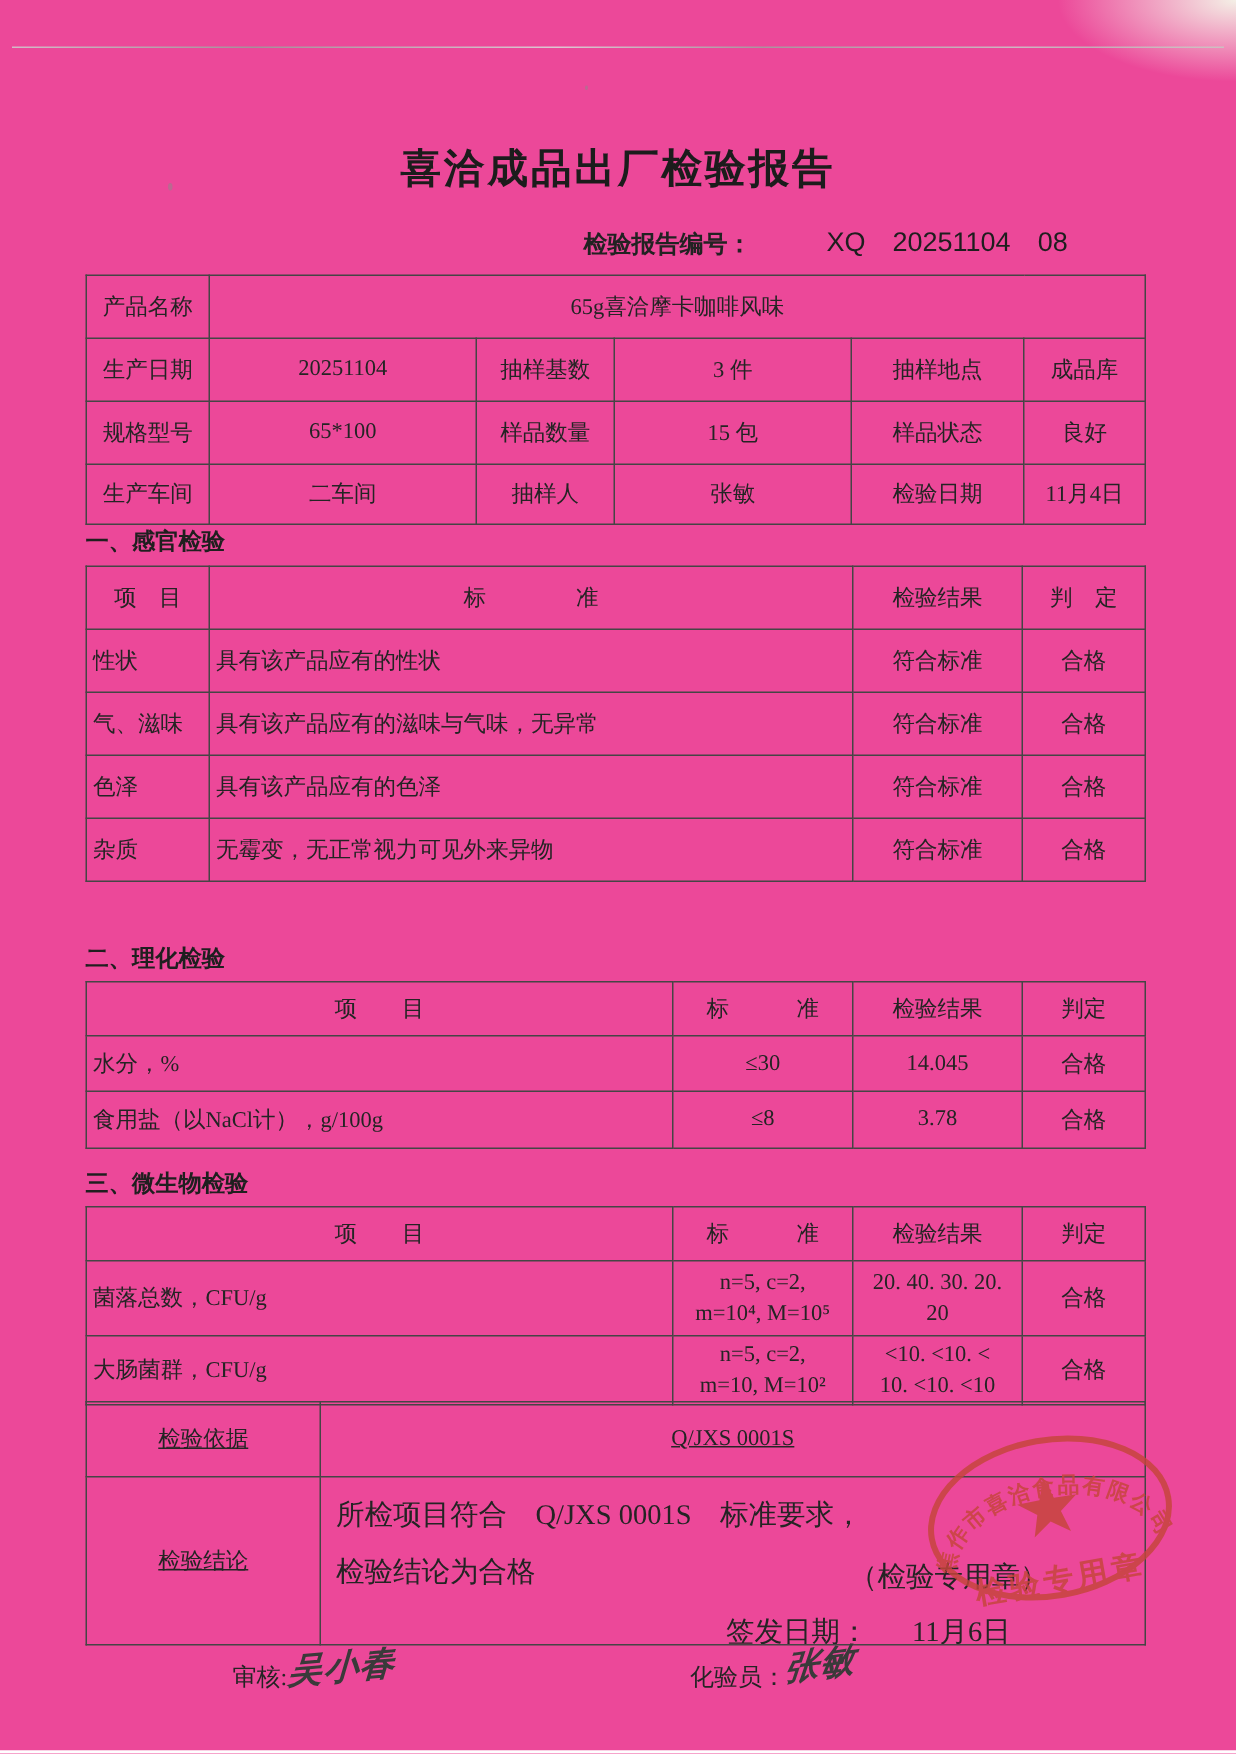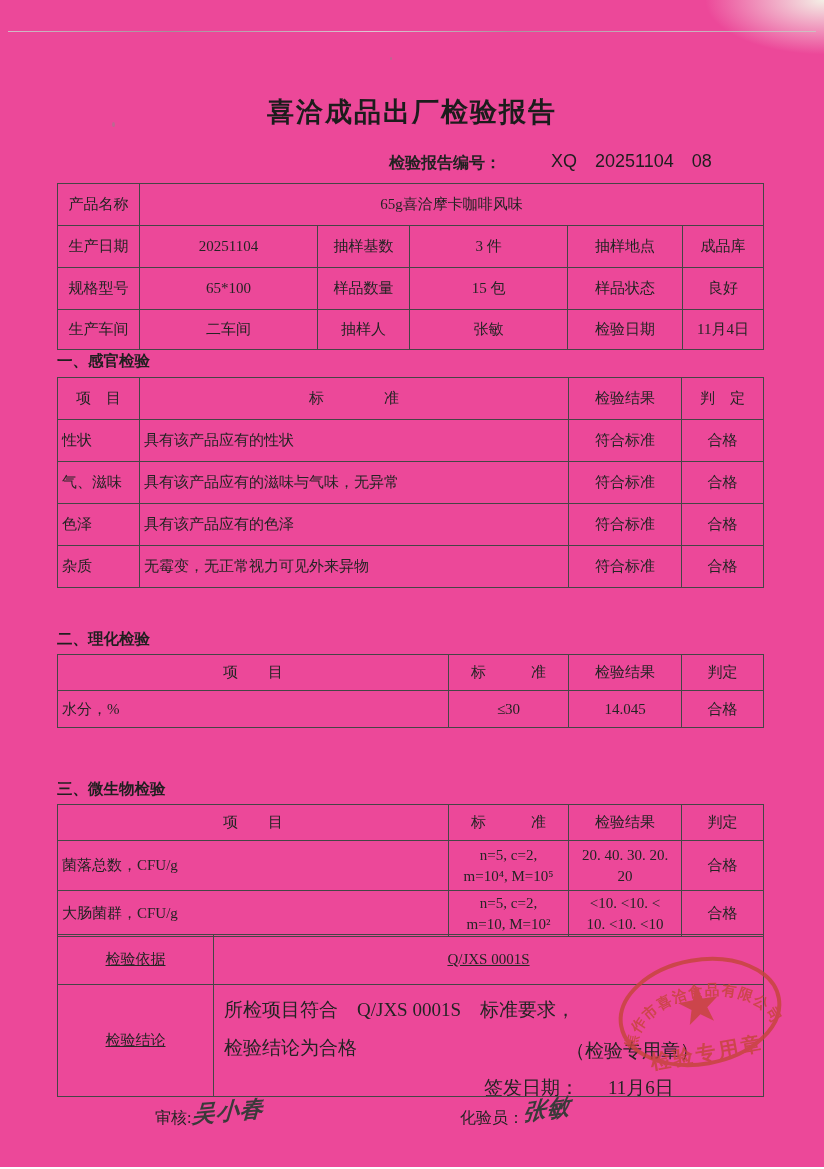--- a/index.html
+++ b/index.html
@@ -177,20 +177,26 @@
       <td class="c">标　　　准</td>
       <td class="c">检验结果</td>
       <td class="c">判定</td>
     </tr>
     <tr style="height:37px">
       <td class="l">水分，%</td>
       <td class="c">≤30</td>
       <td class="c">14.045</td>
       <td class="c">合格</td>
     </tr>
+    <tr style="height:38px">
+      <td class="l">食用盐（以NaCl计），g/100g</td>
+      <td class="c">≤8</td>
+      <td class="c">3.78</td>
+      <td class="c">合格</td>
+    </tr>
   </tbody>
     </table>
 
   <div class="sec-title" style="top:779px;">三、微生物检验</div>
   <table class="tbl" style="top:804px;">
     <colgroup>
         <col style="width:391px">
         <col style="width:120px">
         <col style="width:113px">
         <col style="width:82px">

